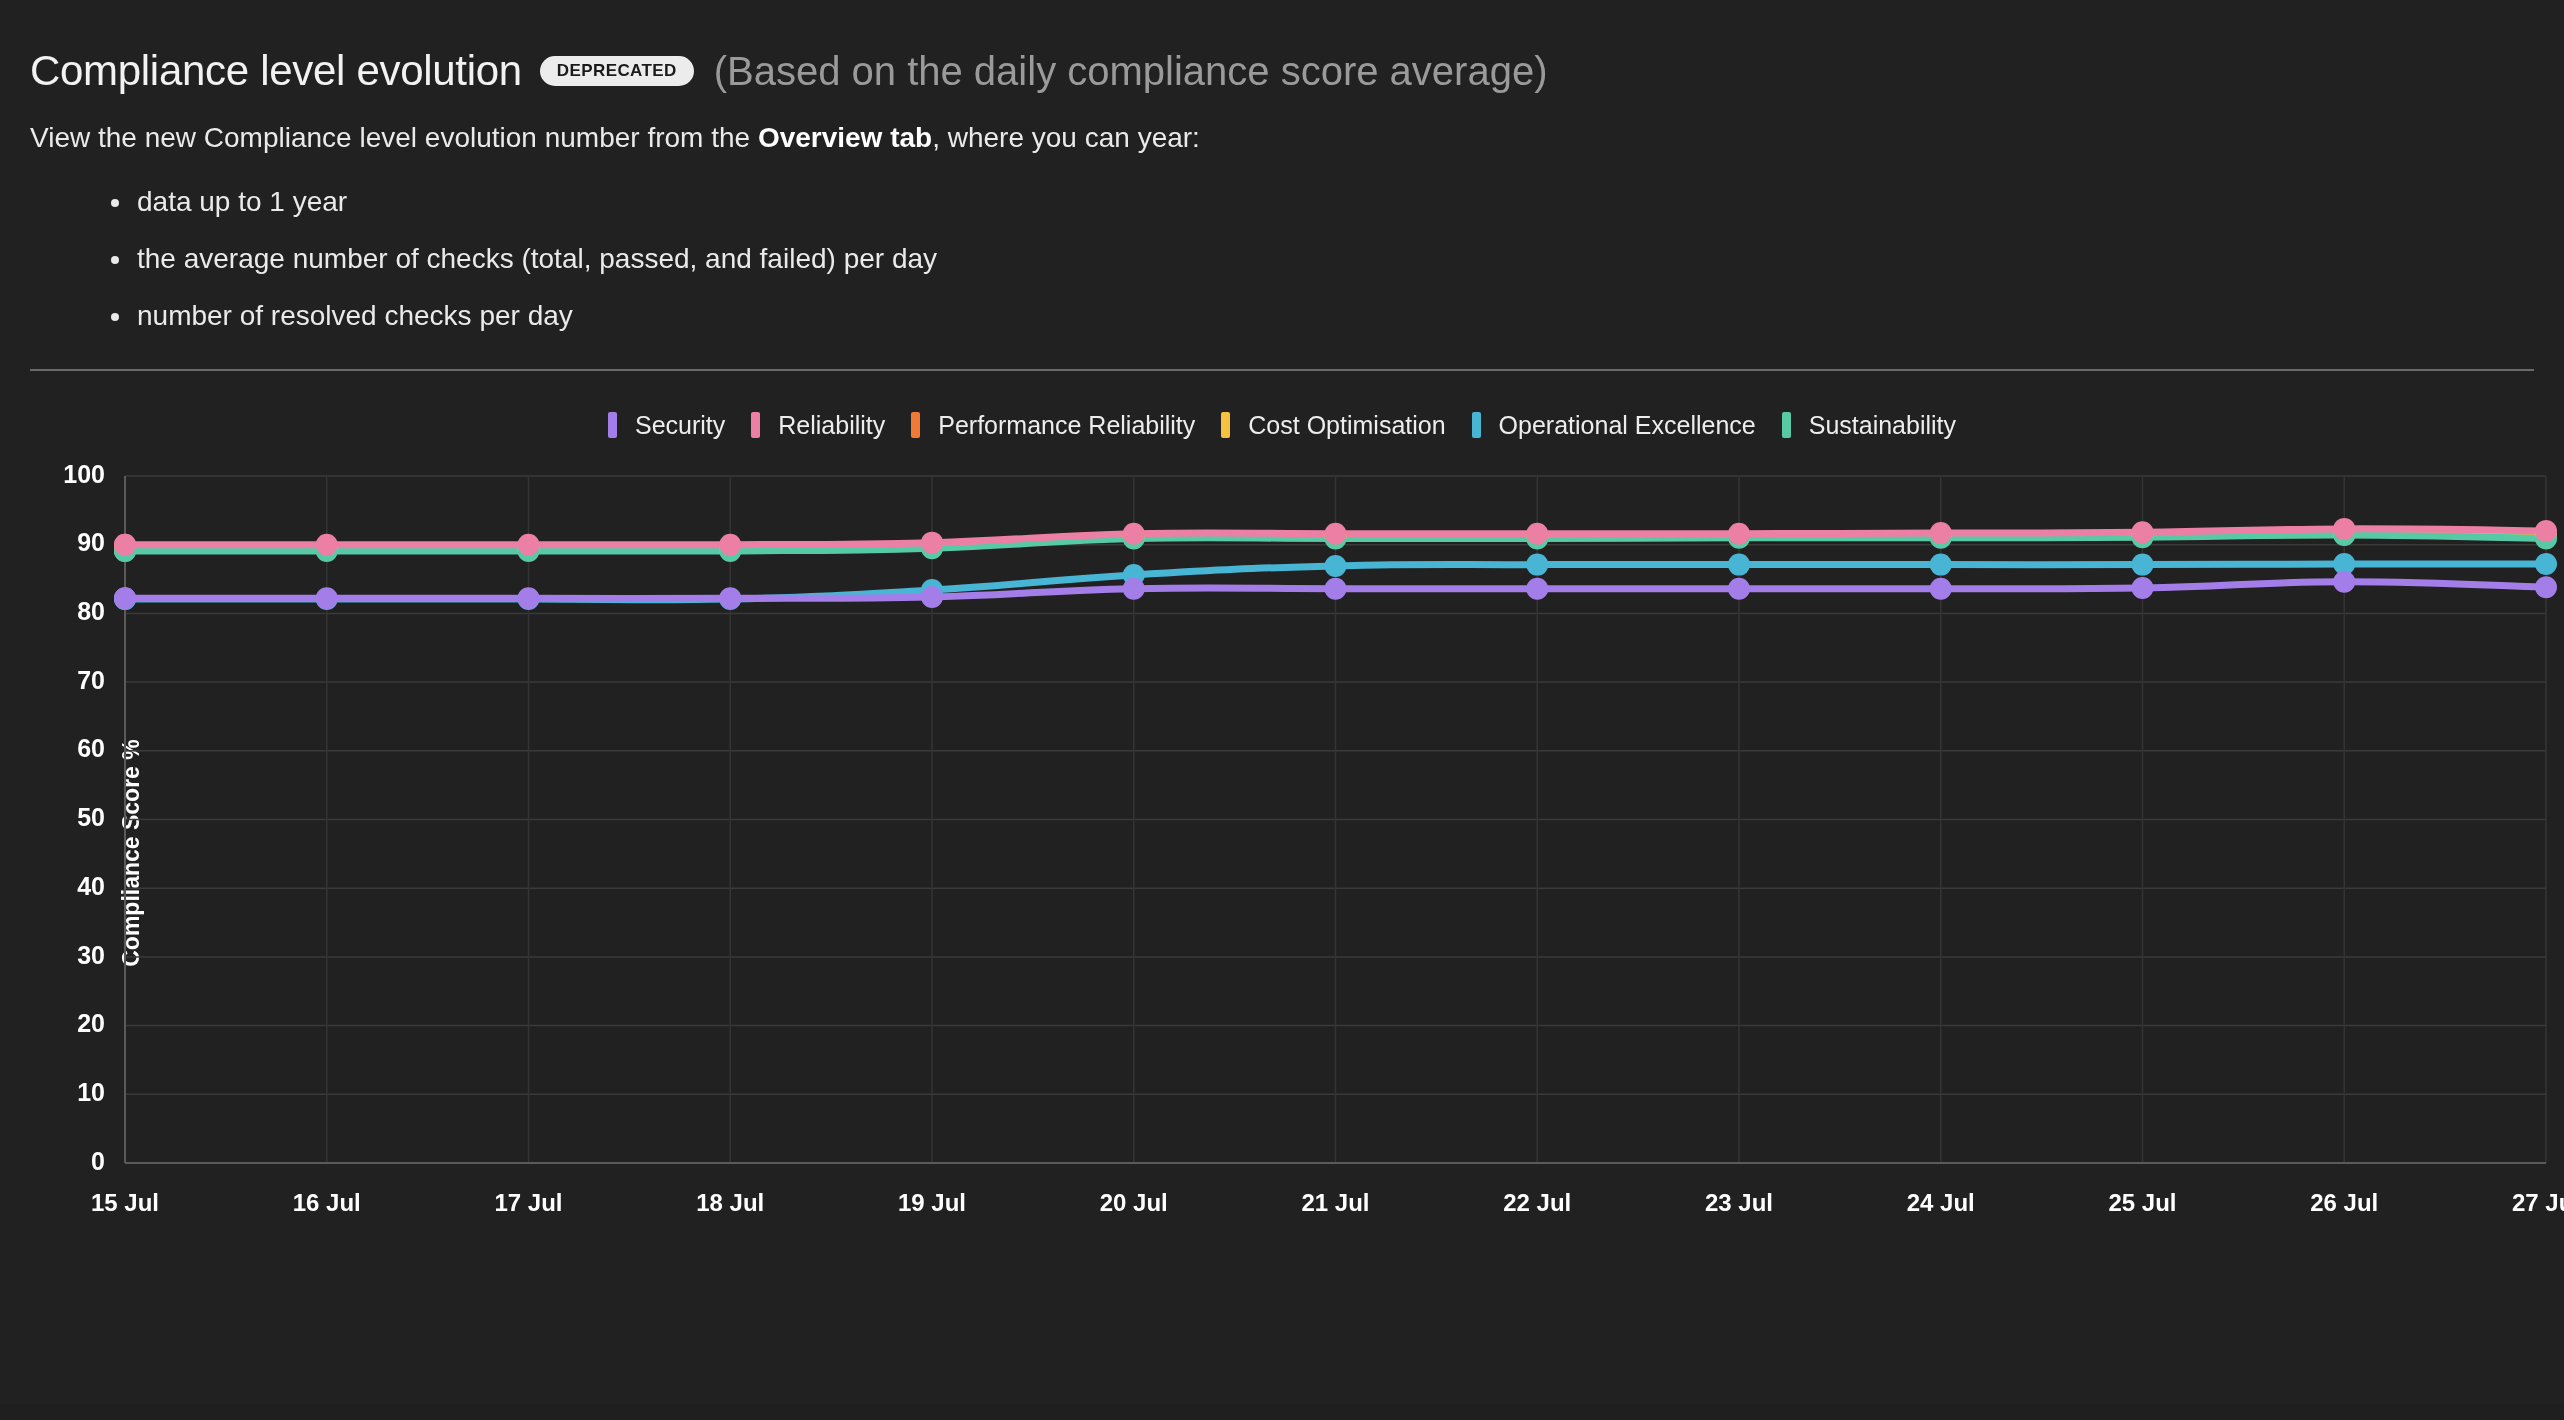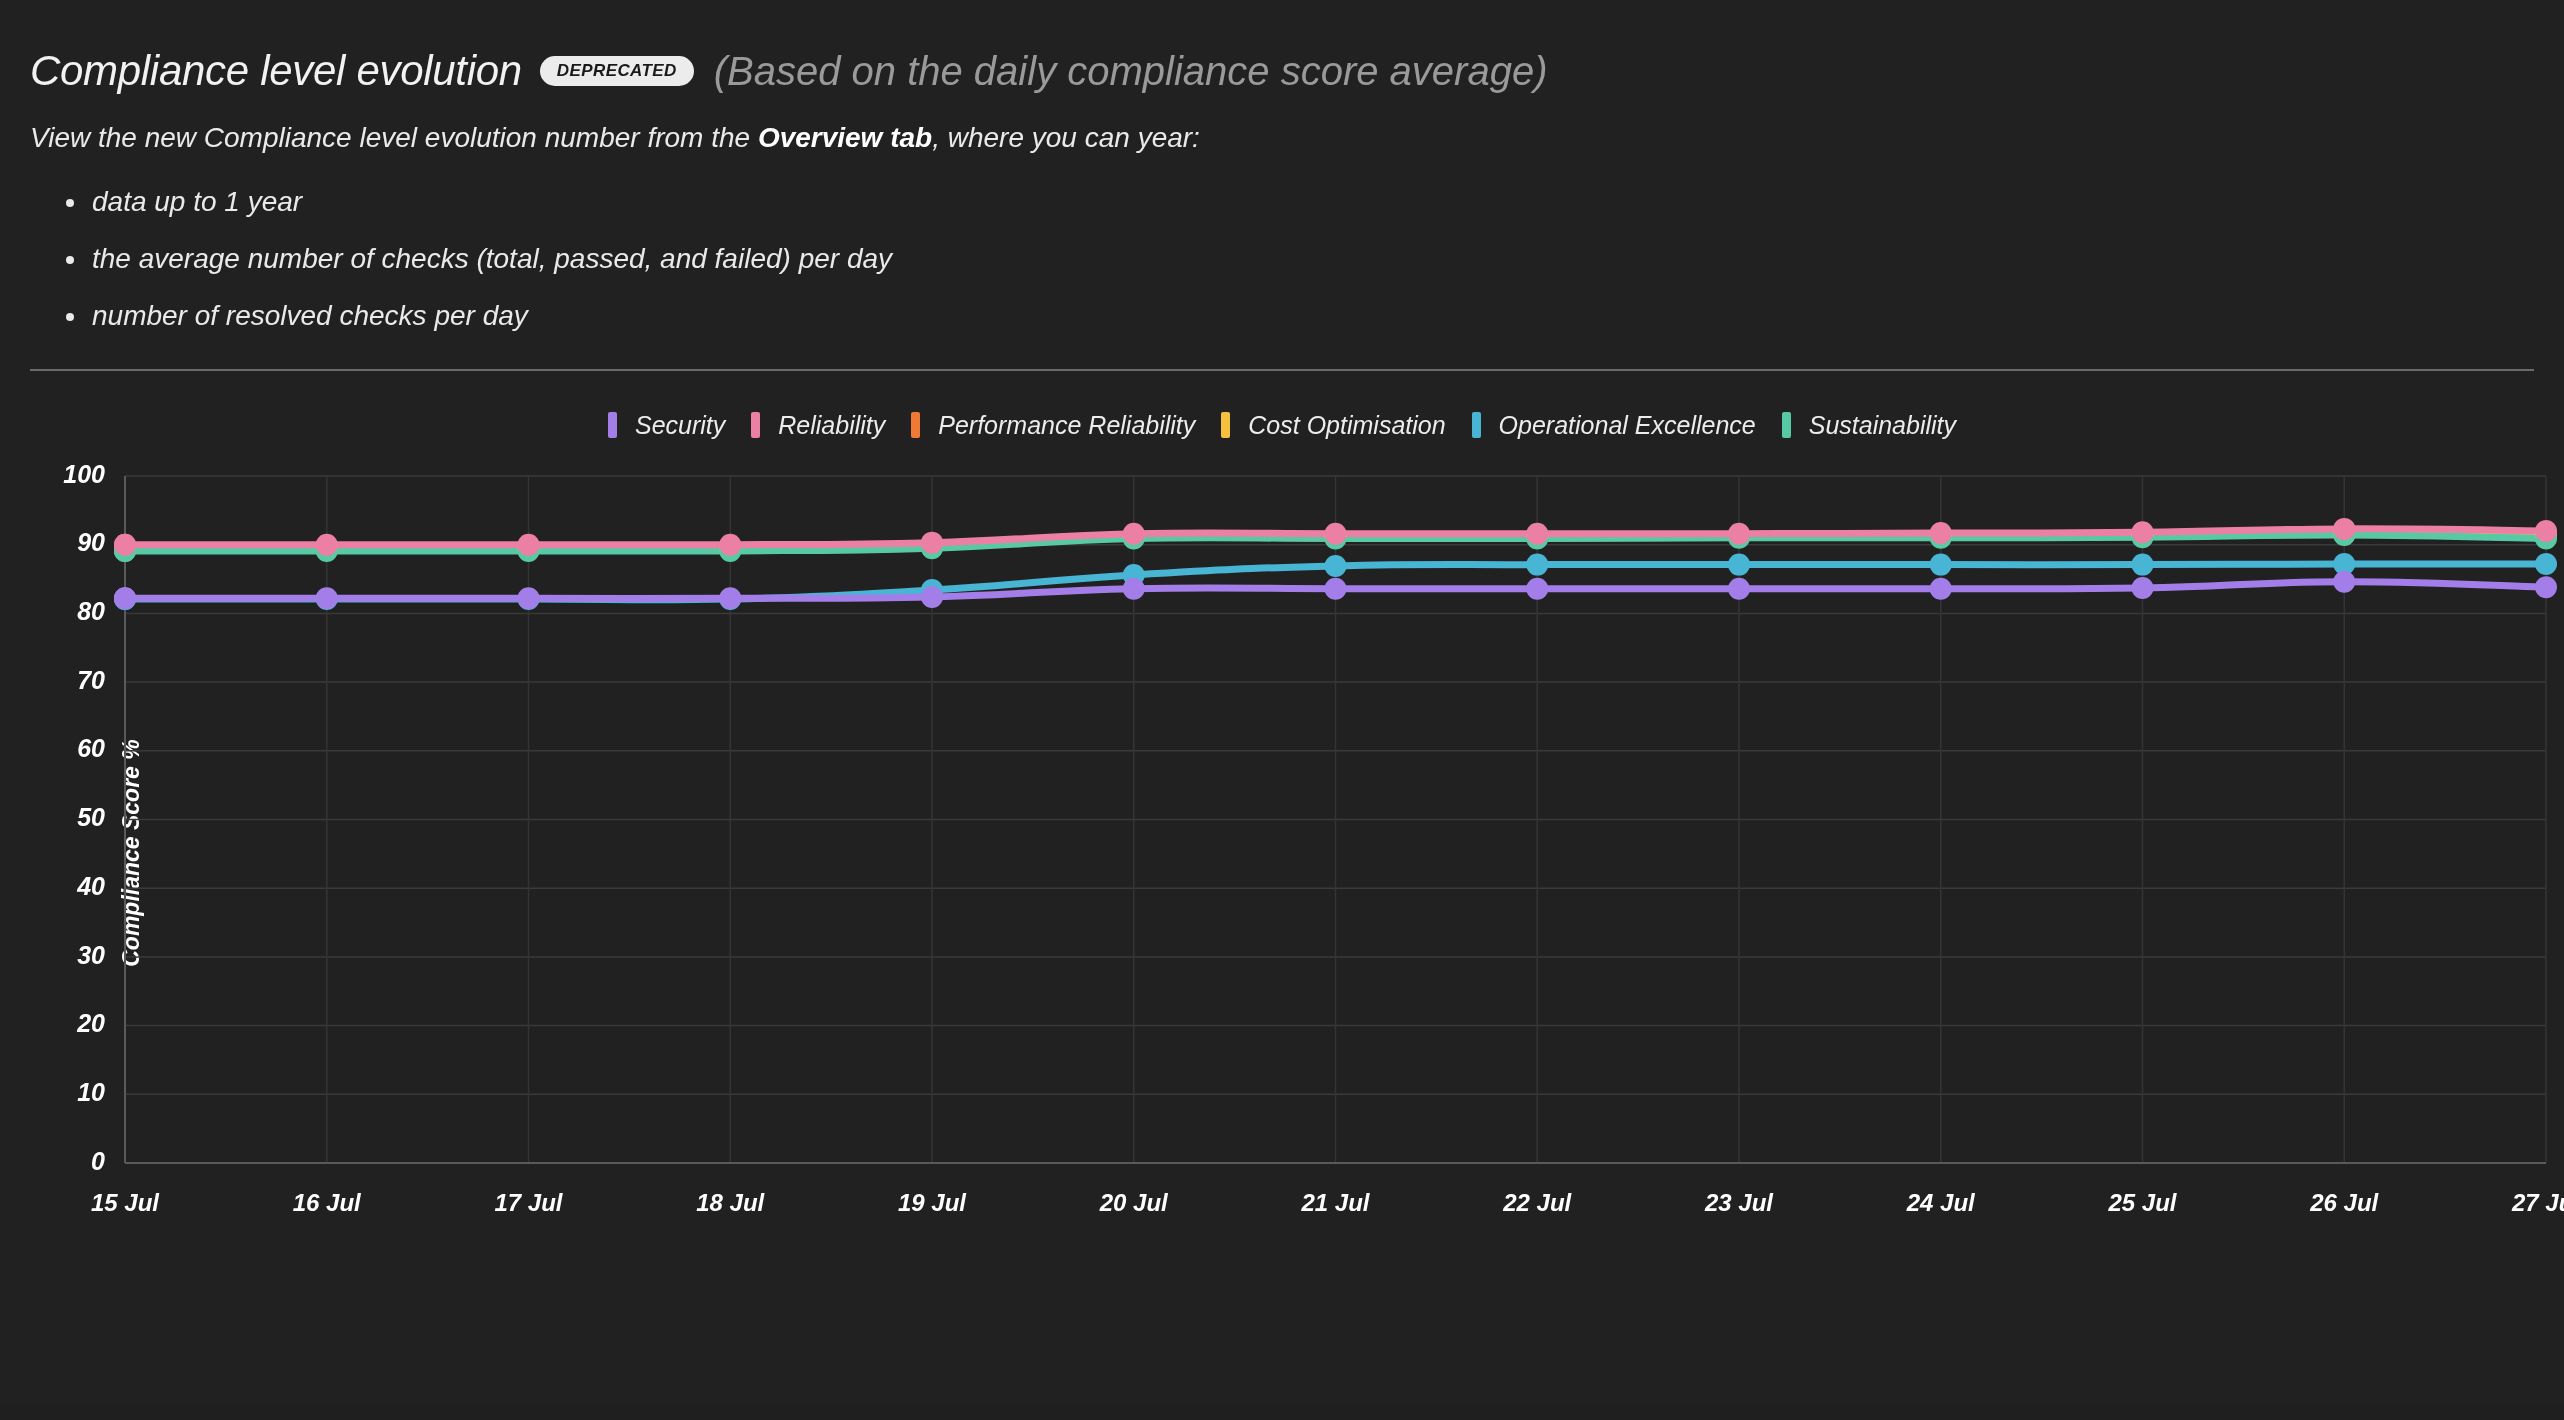--- a/index.html
+++ b/index.html
@@ -10,21 +10,20 @@
     background: #1f1f1f;
     font-family: "Liberation Sans", sans-serif;
     overflow: hidden;
   }
 
   #root {
     position: relative;
     width: 2564px;
     height: 1404px;
     background: #212121;
-    font-style: italic;
   }
 
   
   .header-block { padding: 48px 40px 0 30px; }
 
   .title-row {
     display: flex;
     align-items: center;
     gap: 18px;
   }
@@ -70,20 +69,21 @@
     margin-top: 22px;
     padding-left: 62px;
     list-style: none;
   }
   .bullets li {
     position: relative;
     font-size: 28px;
     color: #eaeaea;
     line-height: 1.5;
     margin-bottom: 15px;
+    margin-left: 45px;
   }
   .bullets li::before {
     content: "";
     position: absolute;
     left: -26px;
     top: 18px;
     width: 8px;
     height: 8px;
     background: #eaeaea;
     border-radius: 50%;

